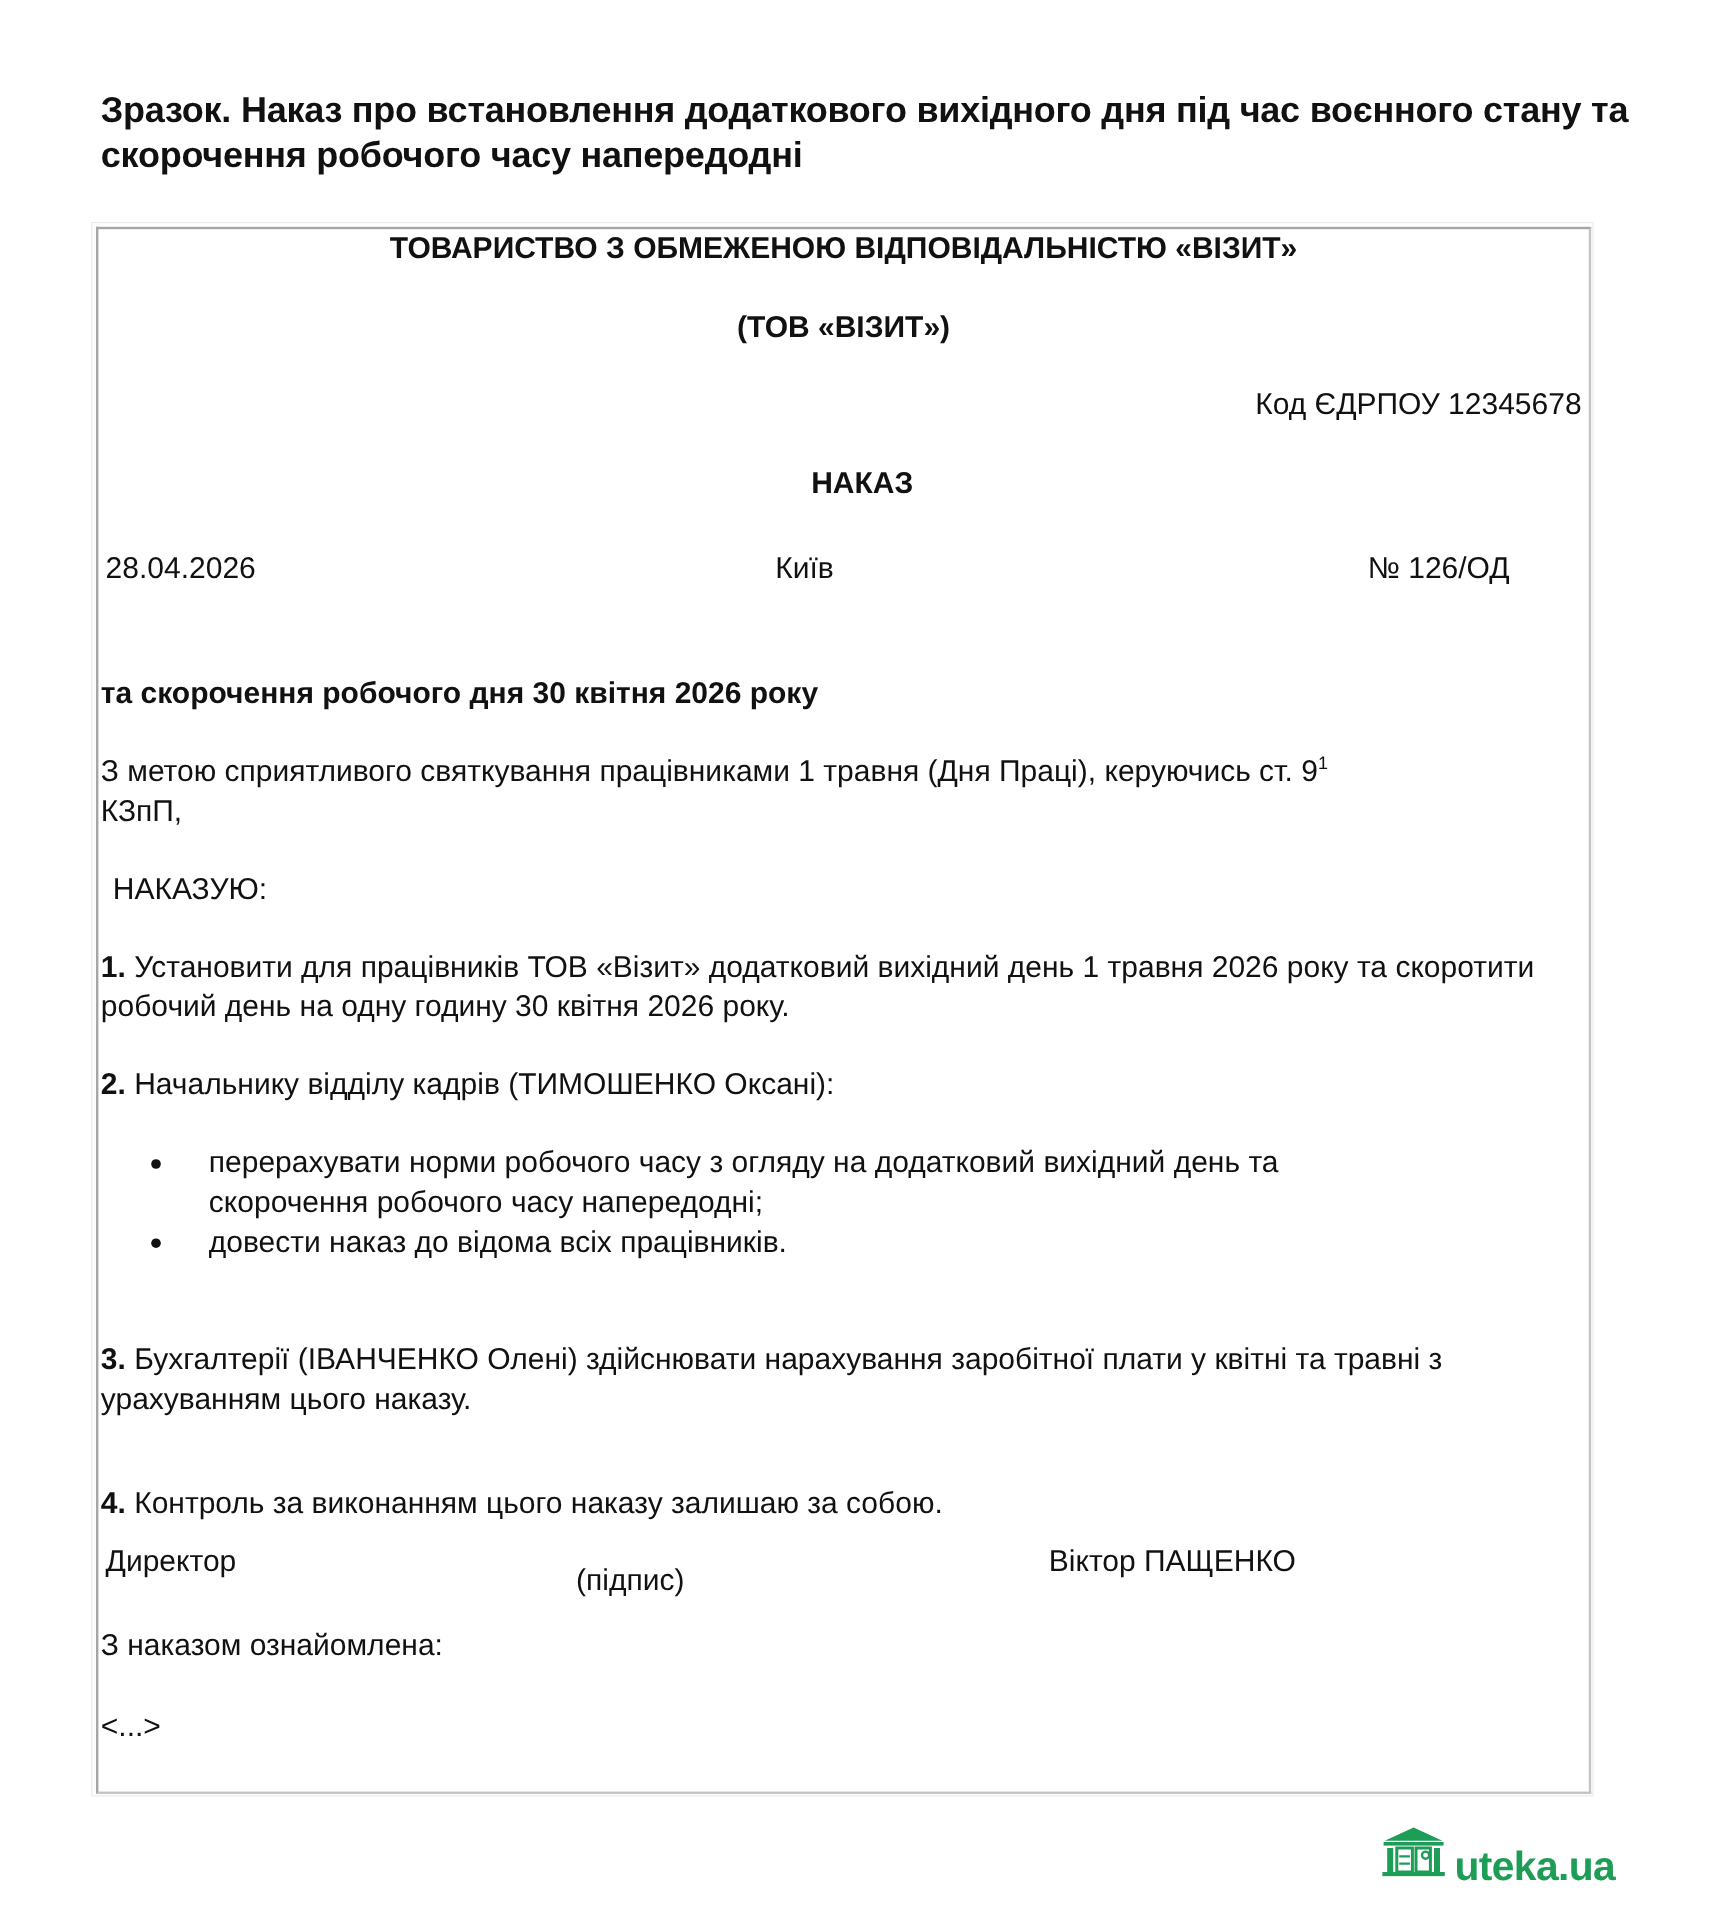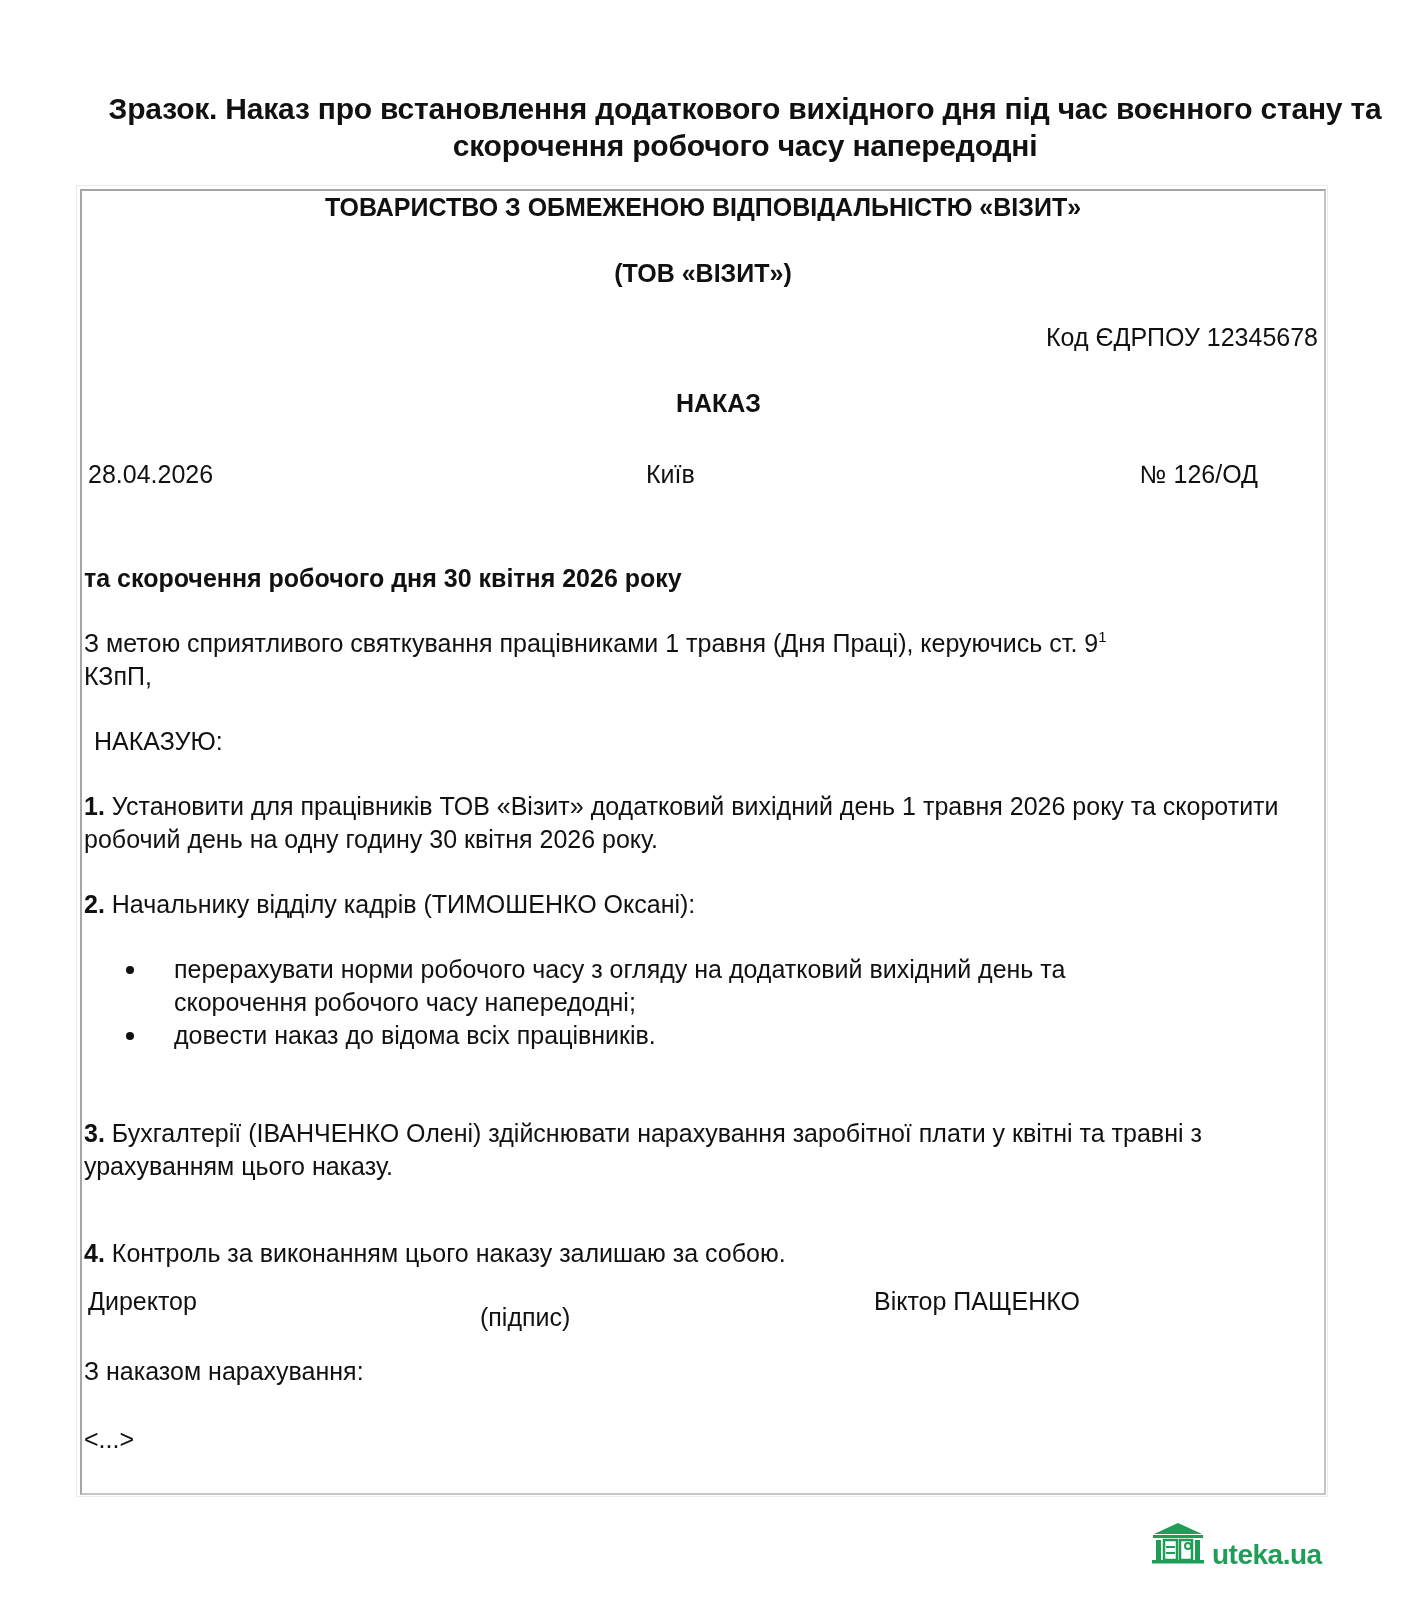--- a/index.html
+++ b/index.html
@@ -17,22 +17,21 @@
     }
     .page-title {
       position: absolute;
       left: 84px;
       top: 74px;
       width: 1290px;
       font-size: 30px;
       font-weight: bold;
       line-height: 37px;
       letter-spacing: -0.2px;
-      margin: 16px;
-      text-align: center;
+      margin: 0;
     }
     .doc-frame {
       position: absolute;
       left: 76px;
       top: 185px;
       width: 1252px;
       height: 1312px;
       border: 1px solid #ececec;
       box-sizing: border-box;
     }
@@ -95,21 +94,21 @@
     }
     .logo {
       position: absolute;
       left: 1150px;
       top: 1522px;
       display: flex;
       align-items: flex-end;
       gap: 6px;
     }
     .logo-text {
-      font-size: 28px;
+      font-size: 34px;
       font-weight: bold;
       color: #1e9d57;
       letter-spacing: -0.5px;
       line-height: 26px;
     }
   </style>
 </head>
 <body>
 
 <h1 class="page-title">Зразок. Наказ про встановлення додаткового вихідного дня під час воєнного стану та скорочення робочого часу напередодні</h1>
@@ -167,21 +166,21 @@
 
   <div class="para" style="top:1046px; left:2px;">
     <span class="bold">4.</span>
     <span>Контроль за виконанням цього наказу залишаю за собою.</span>
   </div>
 
   <div class="doc-line" style="top:1094px; left:6px;">Директор</div>
   <div class="doc-line" style="top:1094px; left:398px;margin-top:16px;">(підпис)</div>
   <div class="doc-line" style="top:1094px; left:792px;">Віктор ПАЩЕНКО</div>
 
-  <div class="doc-line" style="top:1164px; left:2px;">З наказом нарахування:</div>
+  <div class="doc-line" style="top:1164px; left:2px;">З наказом ознайомлена:</div>
 
   <div class="doc-line" style="top:1232px; left:2px;">&lt;...&gt;</div>
 </div>
 
 <div class="logo">
   <span>
     <svg width="56" height="42" viewBox="0 0 56 42">
       <polygon points="28,1 52,12 4,12" fill="#1e9d57"></polygon>
       <rect x="3" y="13" width="50" height="3" fill="#1e9d57"></rect>
       <rect x="6" y="18" width="5" height="20" fill="#1e9d57"></rect>

